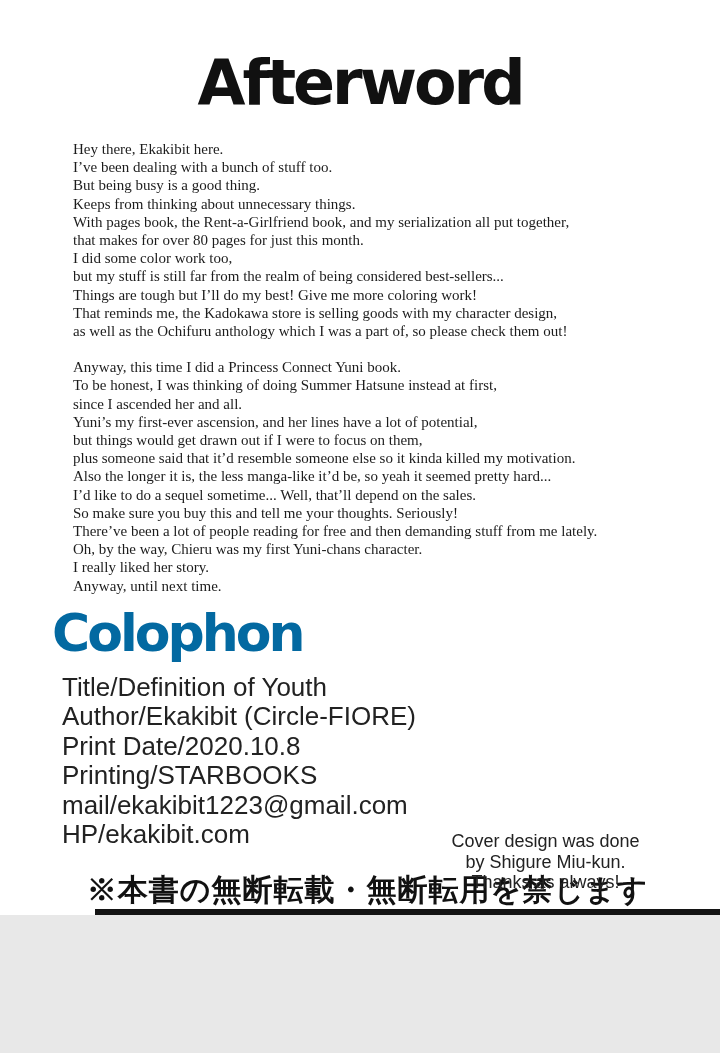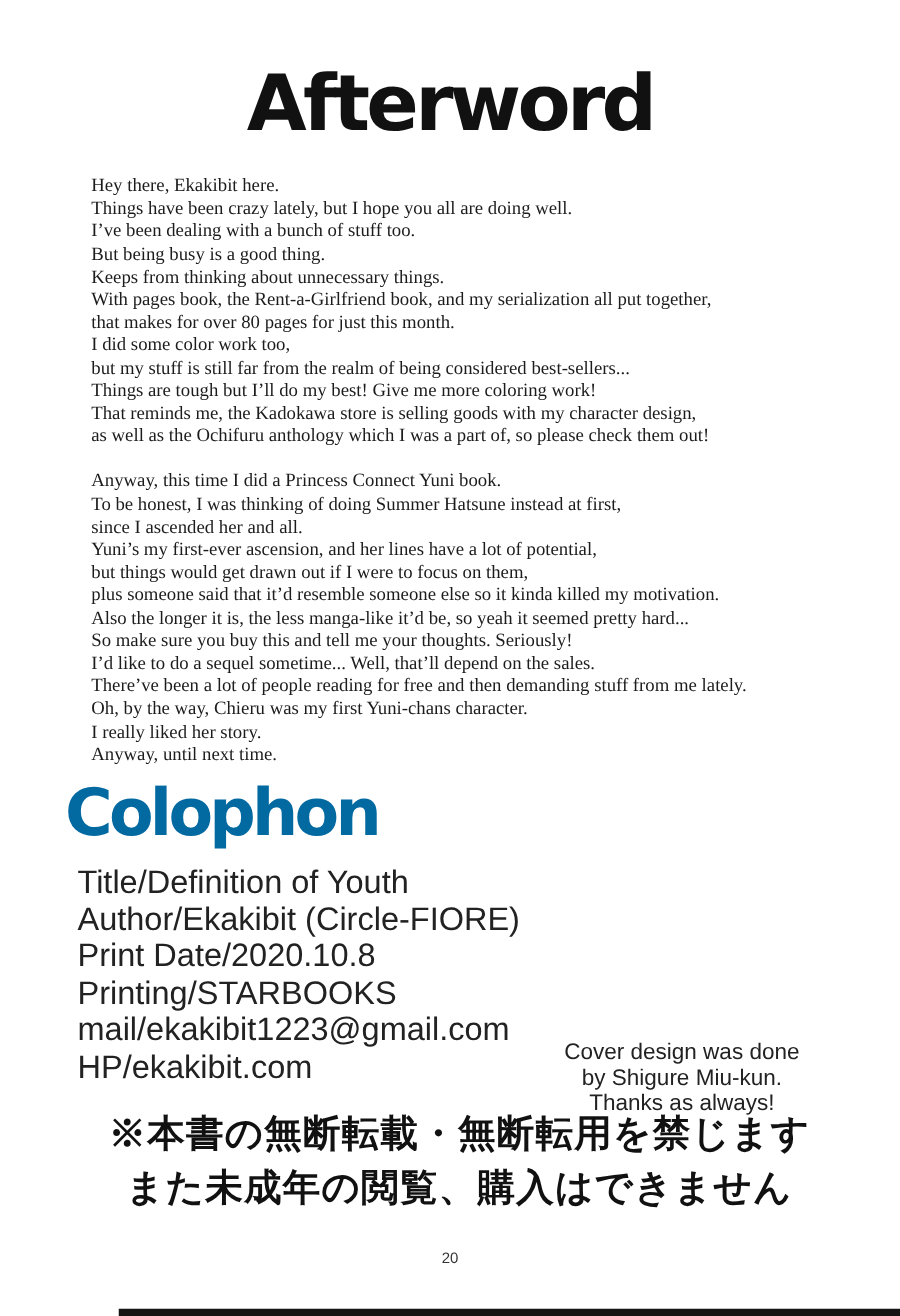--- a/index.html
+++ b/index.html
@@ -1,19 +1,19 @@
 <!DOCTYPE html>
 <html><head>
 <meta charset="utf-8">
 <style>
   html, body { margin: 0; padding: 0; background: #e8e8e8; }
   .page {
     position: relative;
     width: 720px;
-    height: 1053px;
+    height: 915px;
     margin: 0 auto;
     background: #ffffff;
     overflow: hidden;
     color: #1b1b1b;
   }
   .afterword-title {
     padding-top: 52px;
     text-align: center;
     font-family: "DejaVu Sans", sans-serif;
     font-weight: 900;
@@ -89,42 +89,41 @@
 </head>
 <body>
 
 <div class="page">
 
   <div class="afterword-title">Afterword</div>
 
   <div class="afterword-body">
     <div class="para">
         <div>Hey there, Ekakibit here.</div>
-        <div>Things have been crazy lately, but I hope you all are doing well.</div>
         <div>I’ve been dealing with a bunch of stuff too.</div>
         <div>But being busy is a good thing.</div>
         <div>Keeps from thinking about unnecessary things.</div>
         <div>With pages book, the Rent-a-Girlfriend book, and my serialization all put together,</div>
         <div>that makes for over 80 pages for just this month.</div>
         <div>I did some color work too,</div>
         <div>but my stuff is still far from the realm of being considered best-sellers...</div>
         <div>Things are tough but I’ll do my best! Give me more coloring work!</div>
         <div>That reminds me, the Kadokawa store is selling goods with my character design,</div>
         <div>as well as the Ochifuru anthology which I was a part of, so please check them out!</div>
       </div>
     <div class="para">
         <div>Anyway, this time I did a Princess Connect Yuni book.</div>
         <div>To be honest, I was thinking of doing Summer Hatsune instead at first,</div>
         <div>since I ascended her and all.</div>
         <div>Yuni’s my first-ever ascension, and her lines have a lot of potential,</div>
         <div>but things would get drawn out if I were to focus on them,</div>
         <div>plus someone said that it’d resemble someone else so it kinda killed my motivation.</div>
         <div>Also the longer it is, the less manga-like it’d be, so yeah it seemed pretty hard...</div>
+        <div>I’d like to do a sequel sometime... Well, that’ll depend on the sales.</div>
         <div>So make sure you buy this and tell me your thoughts. Seriously!</div>
-        <div>I’d like to do a sequel sometime... Well, that’ll depend on the sales.</div>
         <div>There’ve been a lot of people reading for free and then demanding stuff from me lately.</div>
         <div>Oh, by the way, Chieru was my first Yuni-chans character.</div>
         <div>I really liked her story.</div>
         <div>Anyway, until next time.</div>
       </div>
   </div>
 
   <div class="colophon-title">Colophon</div>
 
   <div class="colophon-details">

